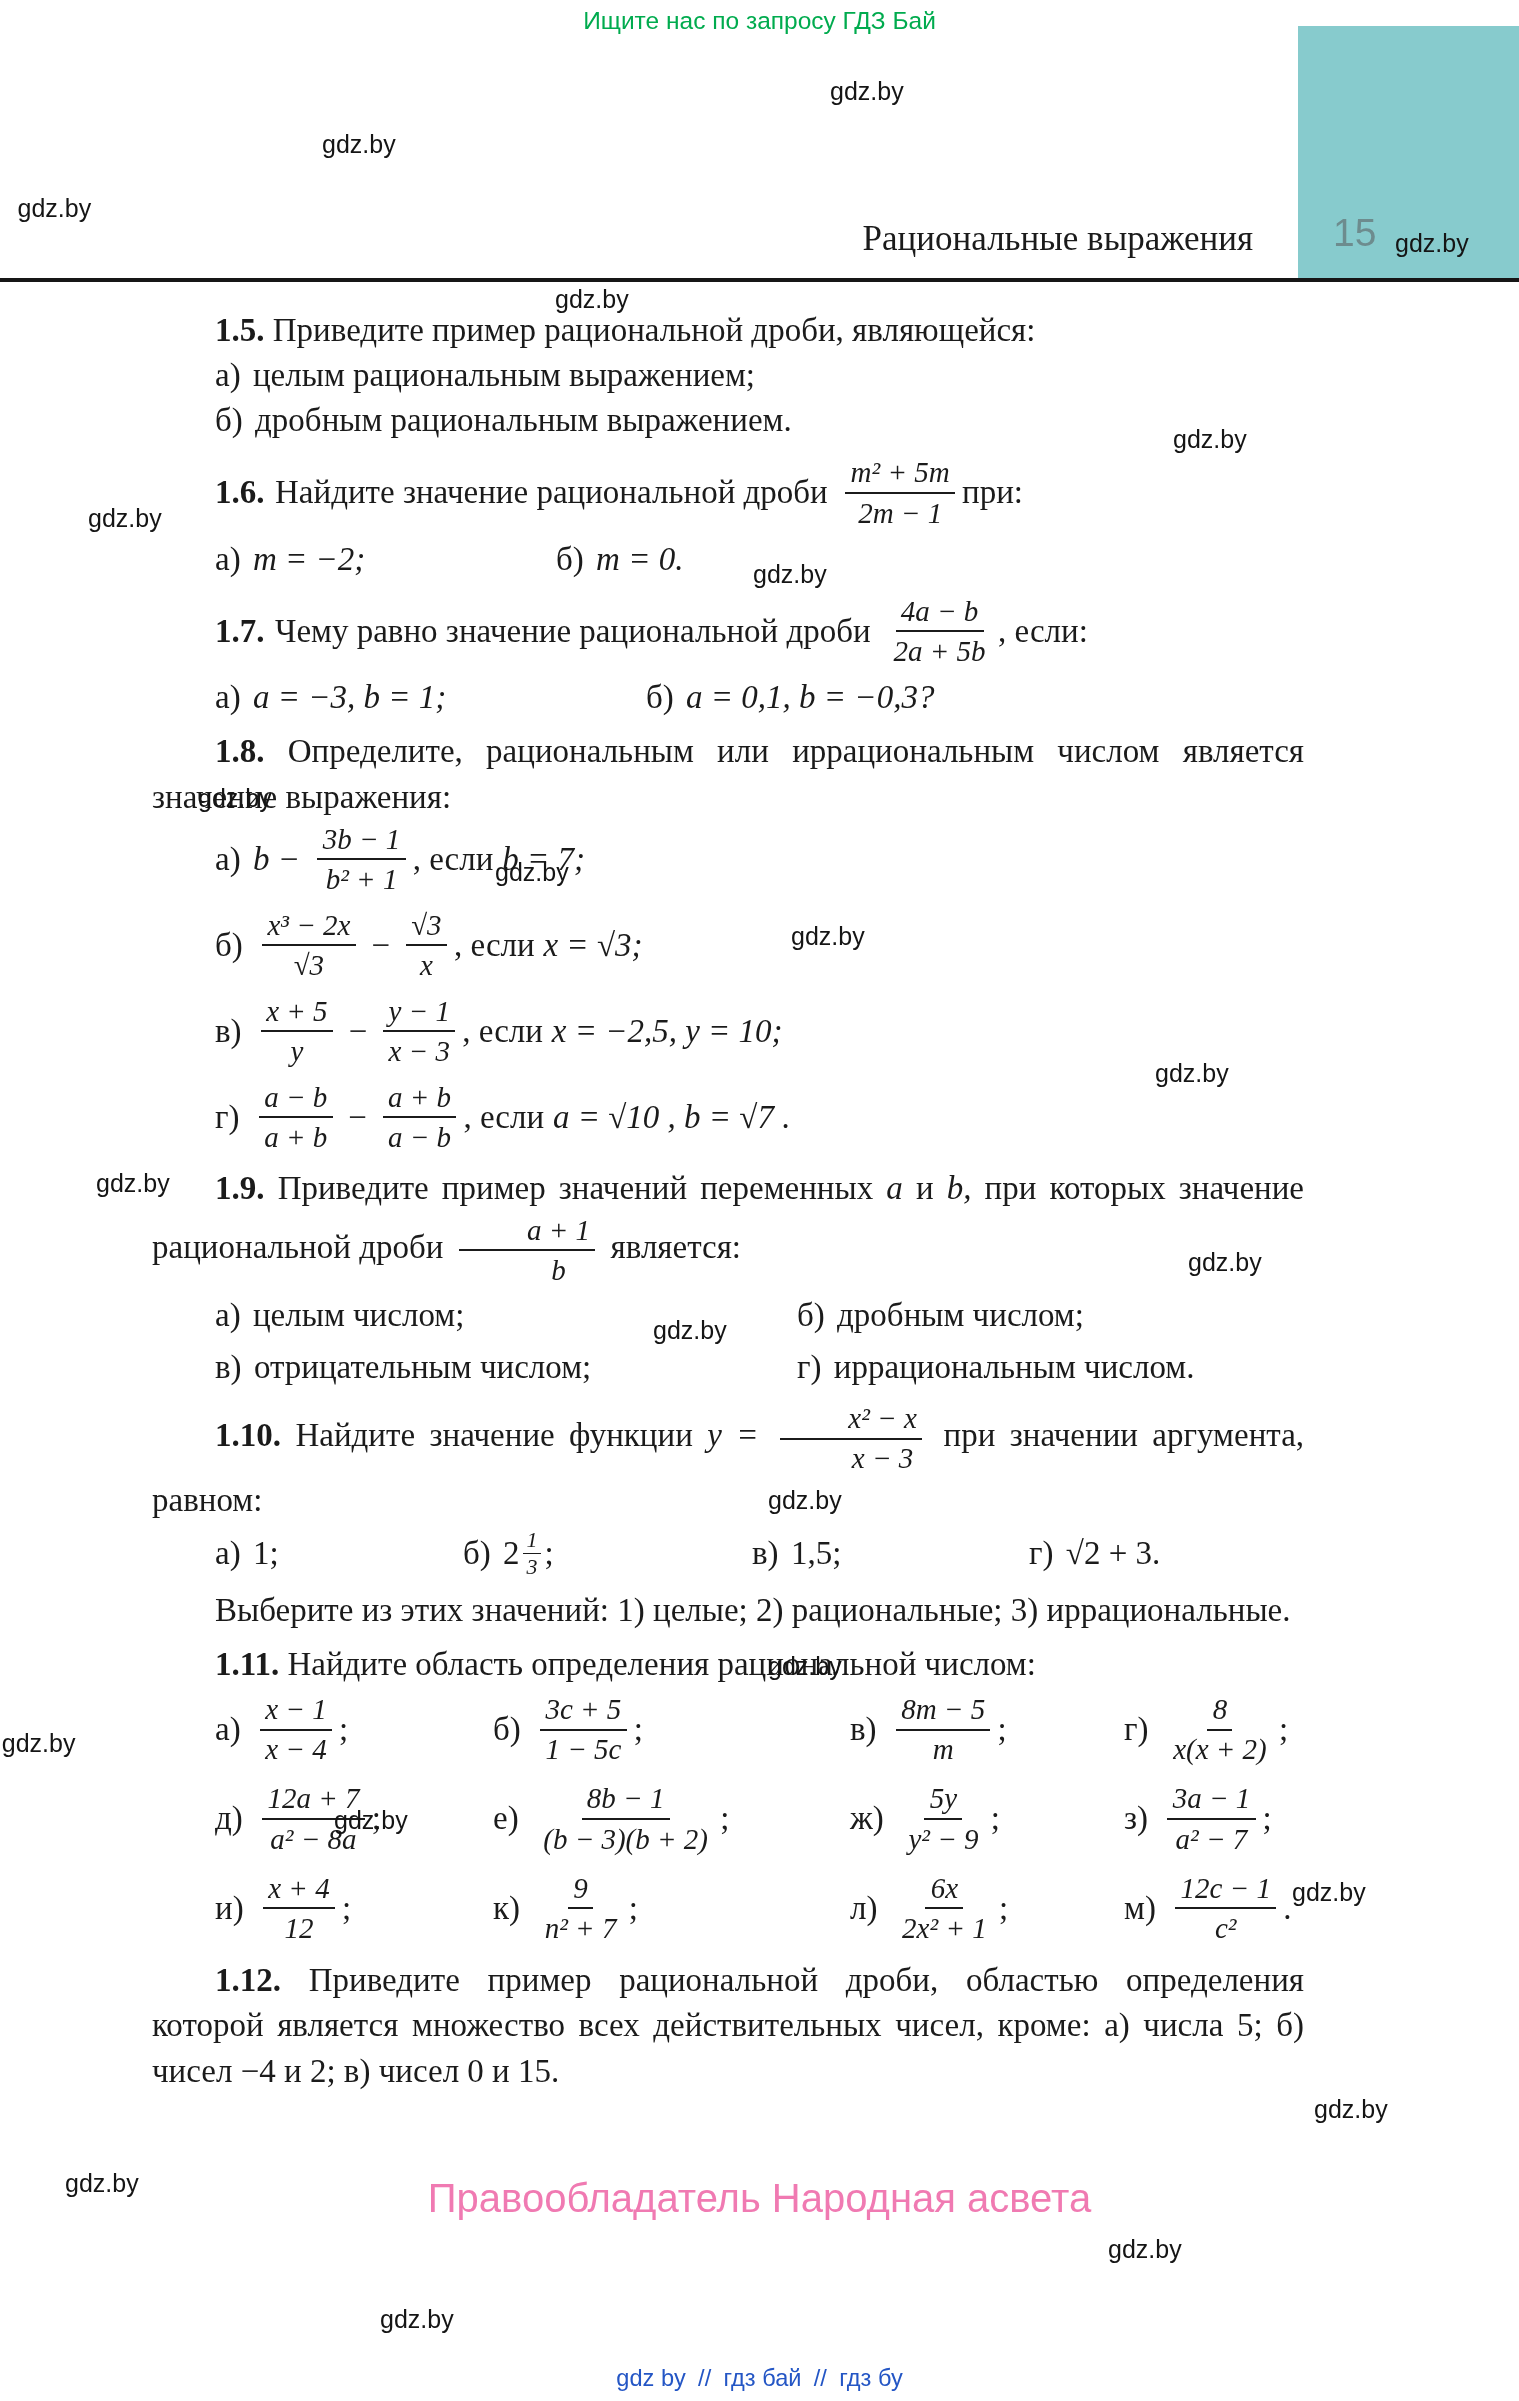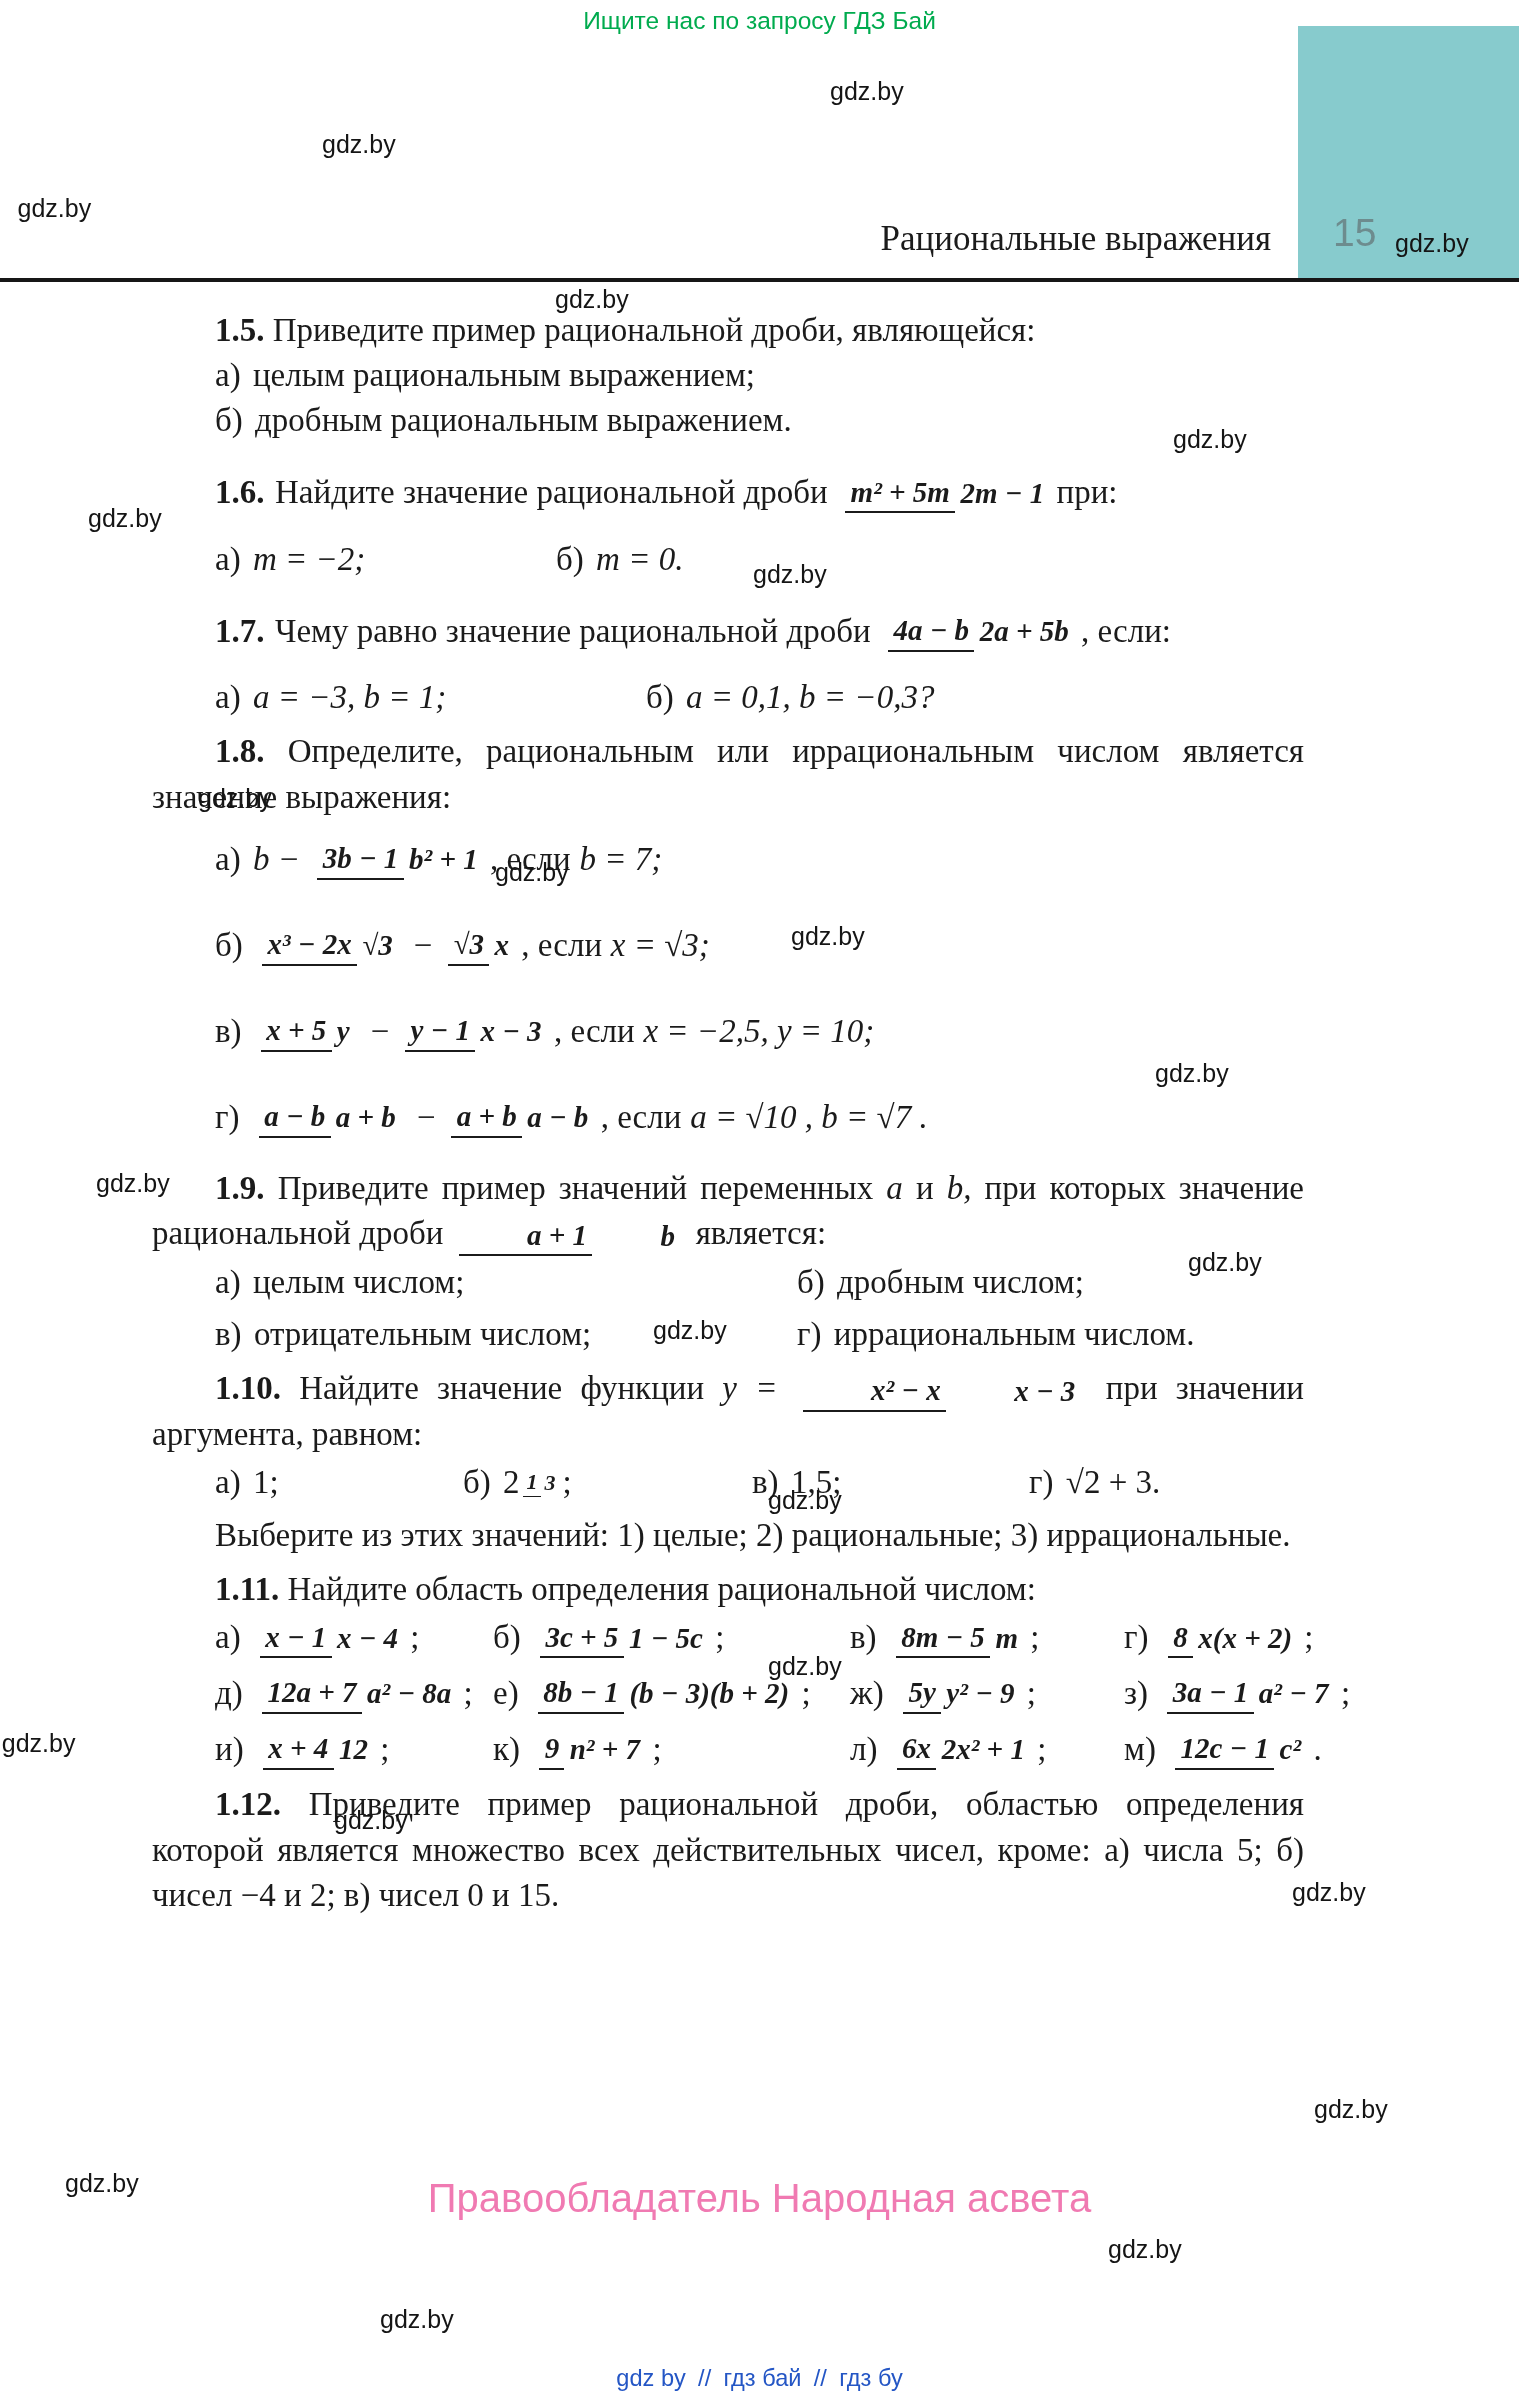--- a/index.html
+++ b/index.html
@@ -4,35 +4,35 @@
 <style>
   *{margin:0;padding:0;box-sizing:border-box;}
   html,body{background:#ffffff;}
   .page{position:relative;width:1519px;height:2401px;background:#fff;overflow:hidden;
         font-family:"Liberation Serif",serif;color:#1b1b1b;}
   .banner{position:absolute;top:7px;left:0;width:100%;text-align:center;
           font-family:"Liberation Sans",sans-serif;font-size:24.5px;color:#00ab4e;}
   .pagetab{position:absolute;top:26px;right:0;width:221px;height:252px;background:#87cbcd;}
   .pagenum{position:absolute;left:35px;bottom:23px;font-size:39px;color:#6d8c8e;
            font-family:"Liberation Sans",sans-serif;}
-  .htitle{position:absolute;top:219px;right:248px;font-size:35px;color:#1b1b1b;}
+  .htitle{position:absolute;top:219px;right:266px;font-size:35px;color:#1b1b1b;}
   .rule{position:absolute;top:278px;left:0;width:100%;height:3.5px;background:#161616;}
   .content{position:absolute;top:308px;left:144px;width:1160px;font-size:33px;line-height:1.37;}
   .para{text-align:justify;}
   .indent{text-indent:63px;}
   .pnum{font-weight:bold;}
   .sub{padding-left:63px;}
   .prob{margin-bottom:8.8px;margin-left:8px;}
   .m{font-style:italic;}
   .lbl{margin-right:12.3px;}
   .pr{margin-right:10.5px;}
   .word{margin-right:8.8px;}
   .mid{margin:0 8.8px;}
-  .frac{display:inline-flex;flex-direction:row;align-items:center;vertical-align:middle;
-        font-style:italic;font-size:29px;line-height:1.2;margin:0 7px;text-align:center;font-weight:bold;}
+  .frac{display:inline-flex;flex-direction:column;align-items:center;vertical-align:middle;
+        font-style:italic;font-size:29px;line-height:1.2;margin:0 7px;text-align:center;}
   .frac .fn{border-bottom:2.6px solid #1b1b1b;padding:1.8px 5.3px;white-space:nowrap;}
   .frac .fd{padding:1.8px 5.3px;white-space:nowrap;}
   .frac.sm{font-size:22px;margin:0 3.5px;}
   .frac.sm .fn{border-bottom:1.8px solid #1b1b1b;padding:0 3.5px;}
   .frac.sm .fd{padding:0 3.5px;}
   .fline{display:flex;align-items:center;padding-left:63px;min-height:81px;margin-bottom:3.5px;}
   .eq{display:flex;align-items:center;padding-left:63px;min-height:79px;margin-bottom:7px;}
   .row{display:grid;padding-left:63px;align-items:center;margin:3.5px 0 7px;}
   .g16{grid-template-columns:341px auto;}
   .g17{grid-template-columns:431px auto;}

